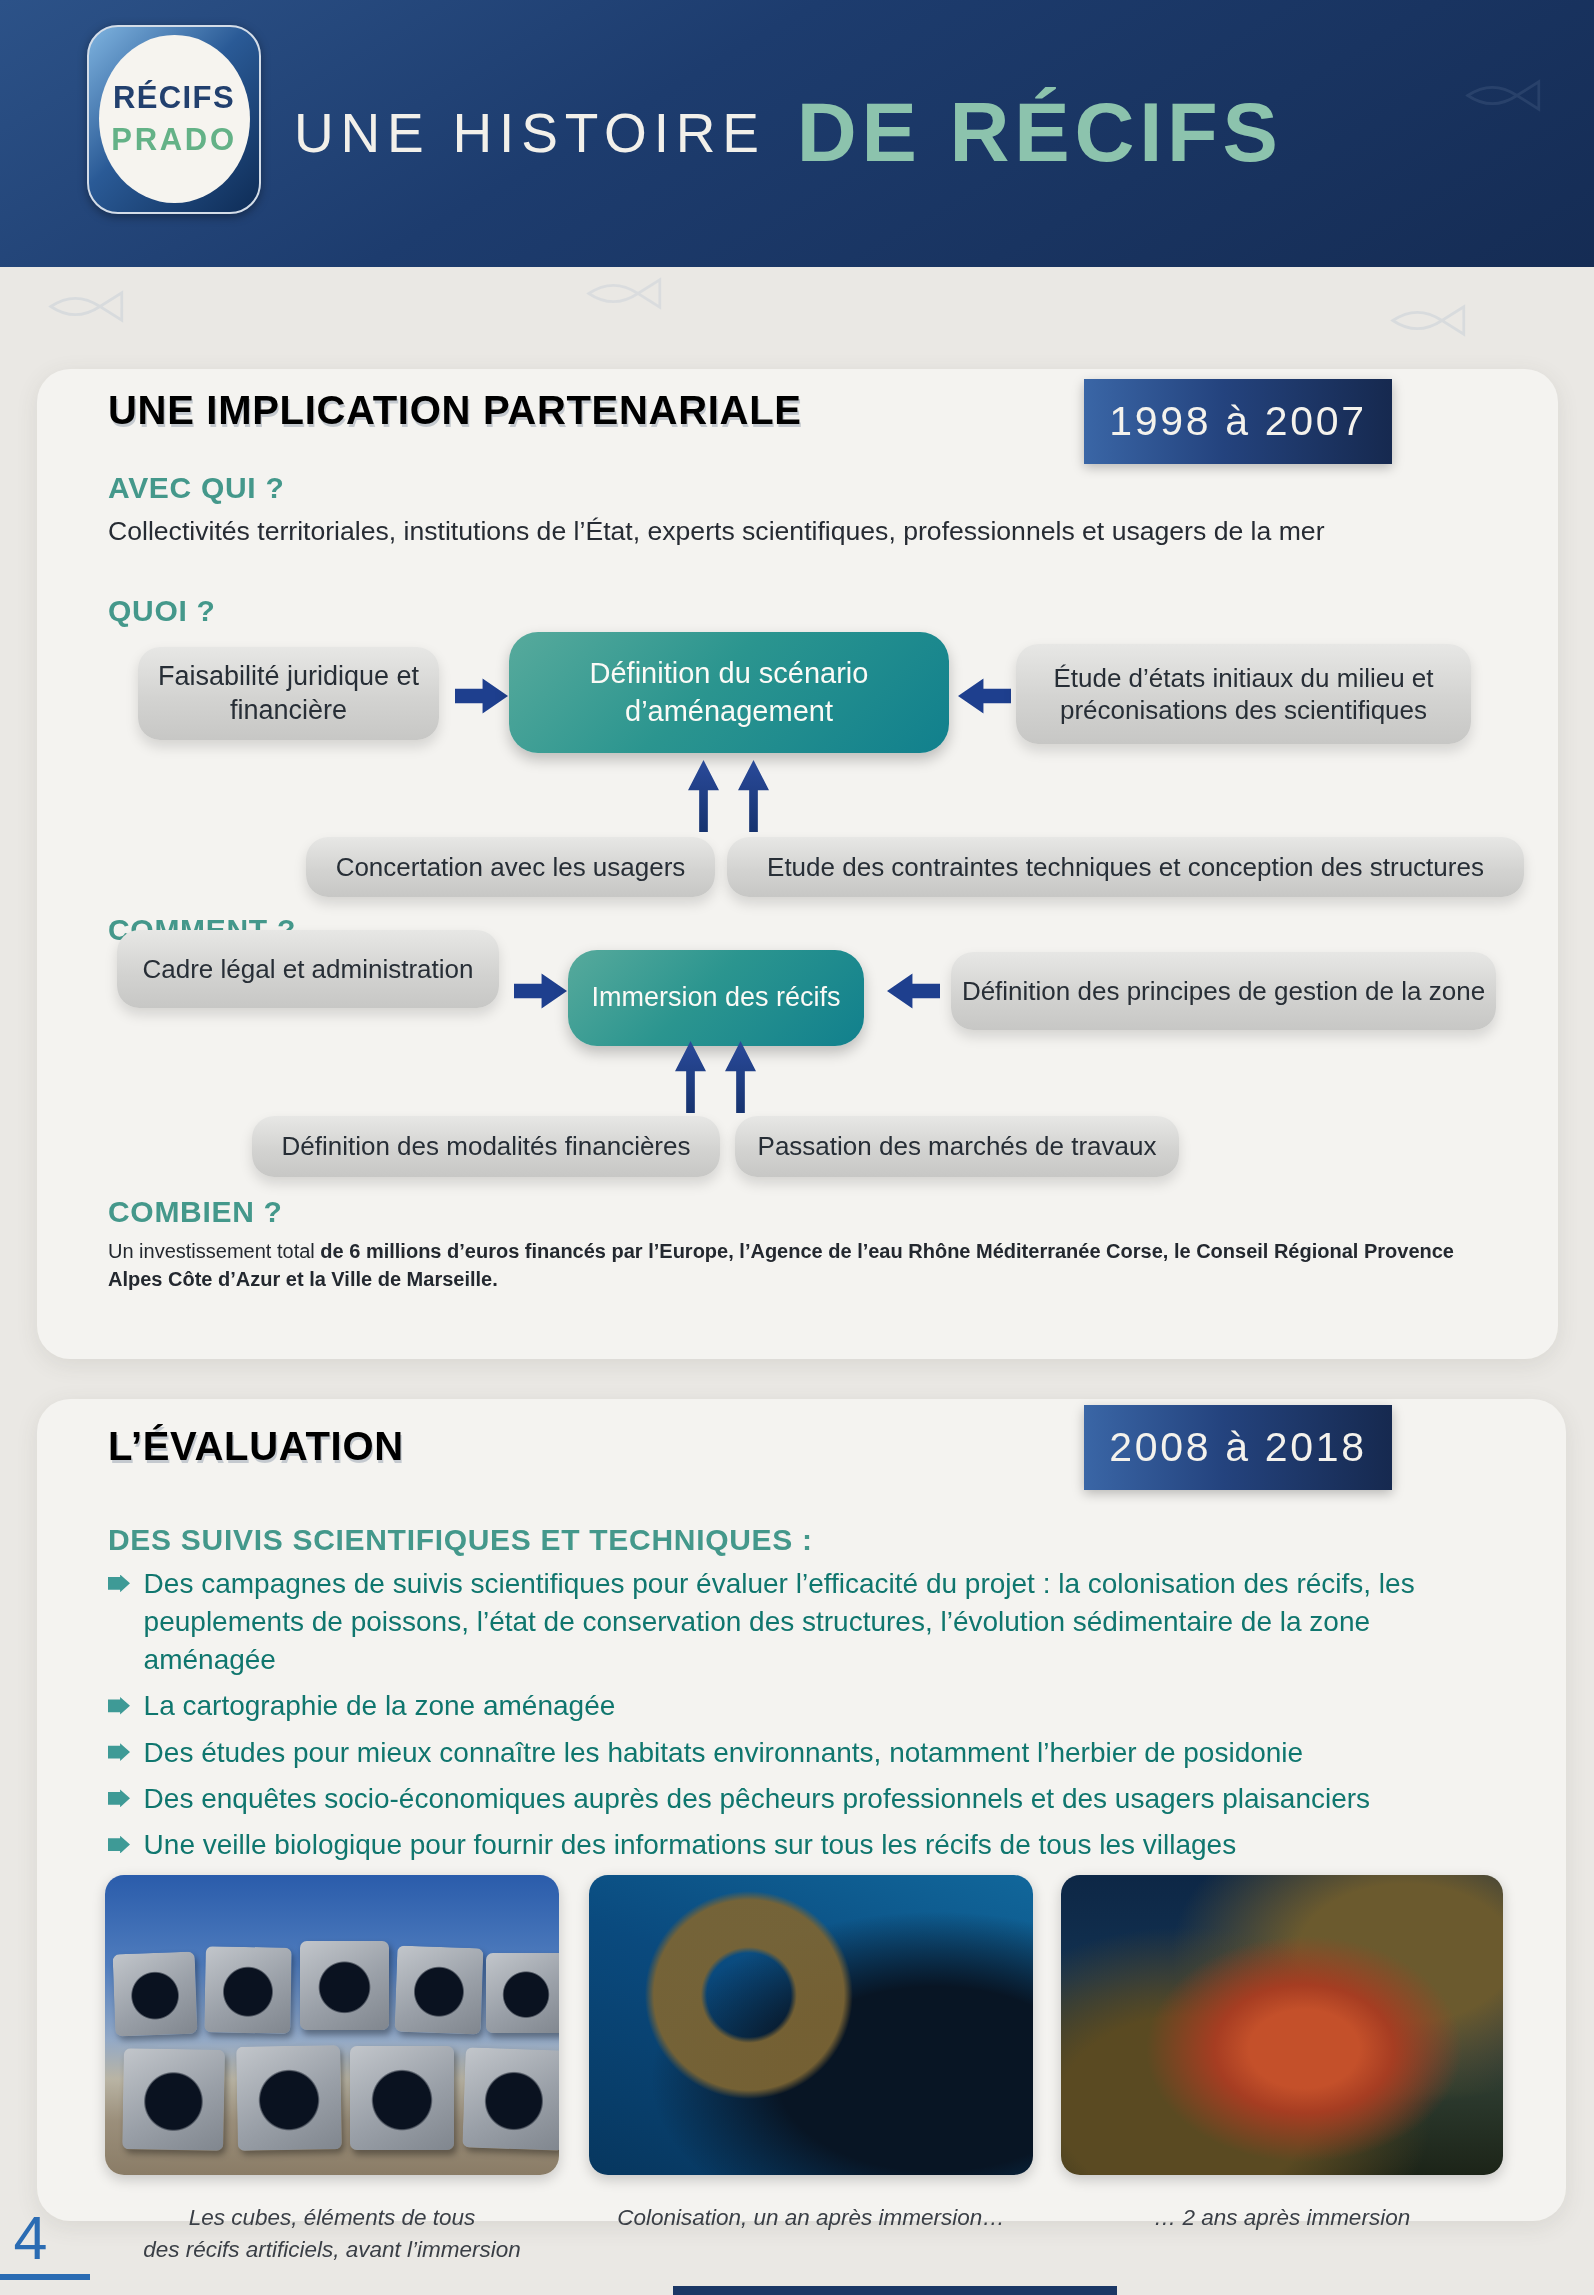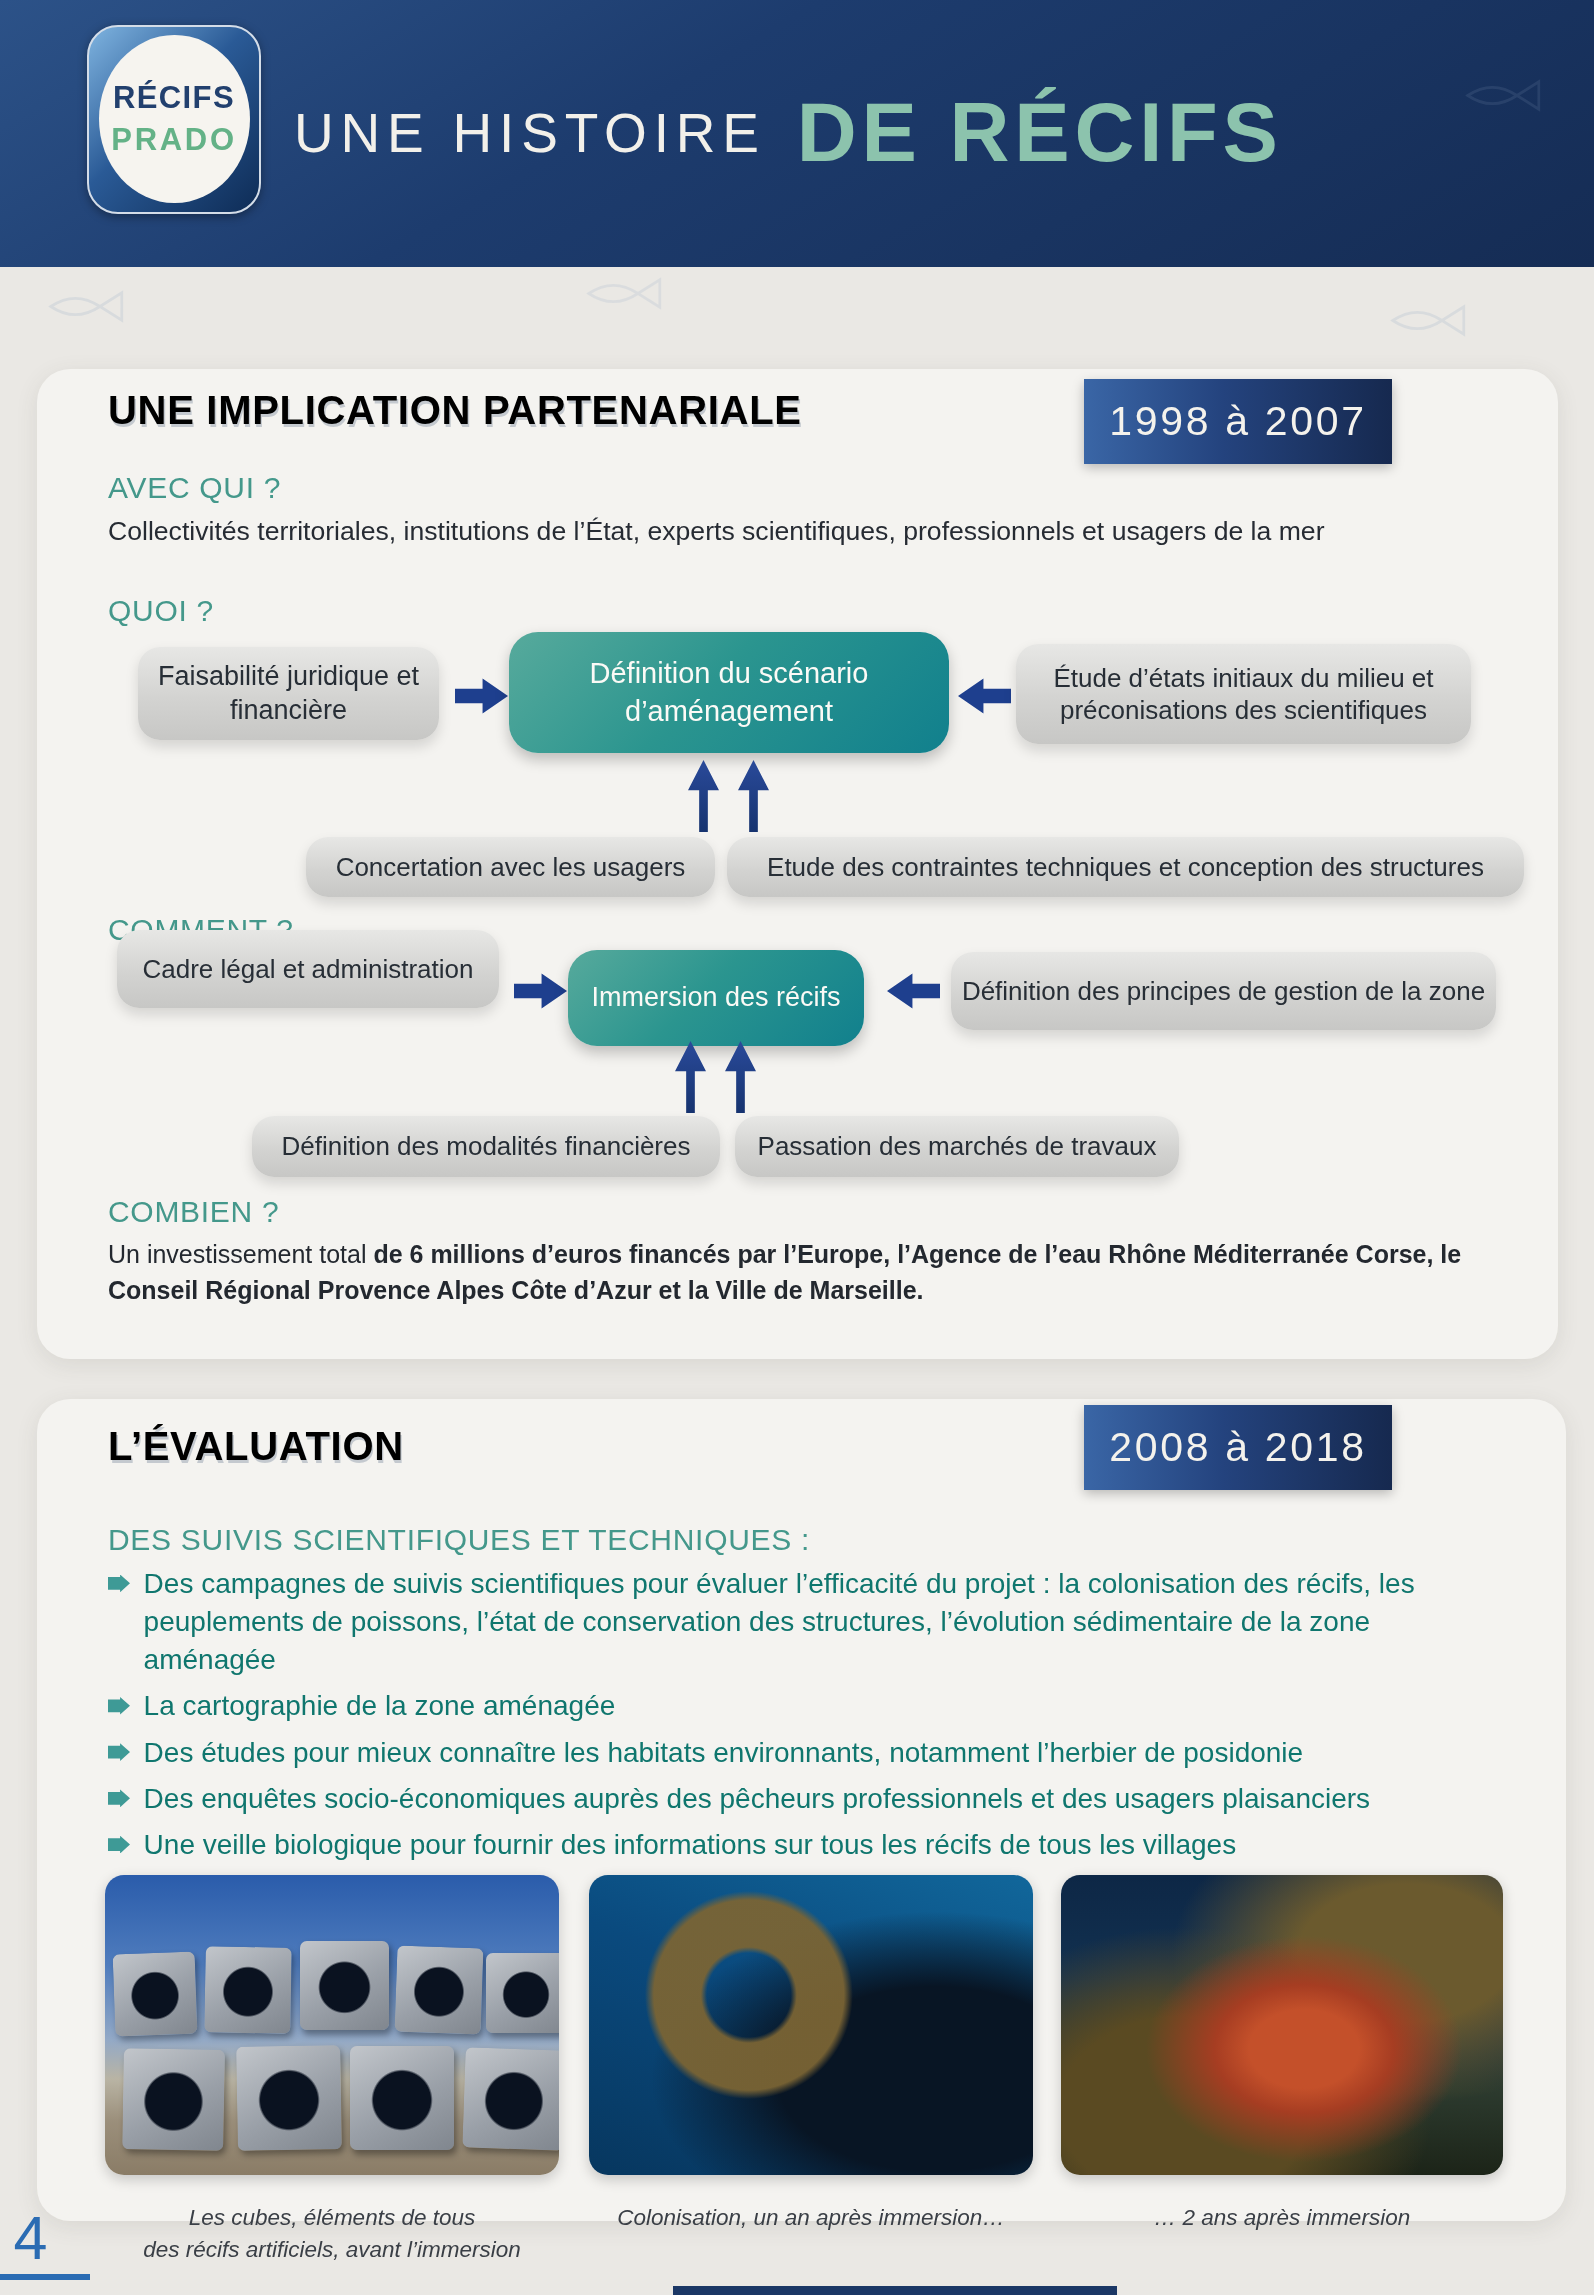--- a/index.html
+++ b/index.html
@@ -33,42 +33,42 @@
         box-shadow:0 5.5px 22px rgba(70,70,60,.10);}
   .card1{top:369px;height:990px;}
   .card2{top:1399px;height:822px;padding-left:8px;}
 
   .sec-title{position:absolute;font-size:40px;font-weight:bold;color:#000000;letter-spacing:0.7px;
              text-shadow:1.4px 2.7px 0 rgba(27,54,93,.22);}
   .badge{position:absolute;width:308px;height:85px;display:flex;align-items:center;justify-content:center;
          background:linear-gradient(90deg,#3a66a6 0%,#24437e 45%,#16294f 100%);
          box-shadow:0 4.1px 11px rgba(0,0,0,.25);}
   .badge span{color:#f4f2ec;font-size:41px;letter-spacing:2.7px;font-weight:400;}
-  .teal-head{position:absolute;font-size:30px;font-weight:normal;color:#44988b;letter-spacing:0.7px;}
+  .teal-head{position:absolute;font-size:30px;font-weight:bold;color:#44988b;letter-spacing:0.7px;}
   .body-text{position:absolute;font-size:26.6px;color:#262b33;white-space:nowrap;}
 
   
   .gbox{position:absolute;display:flex;align-items:center;justify-content:center;text-align:center;
         background:linear-gradient(180deg,#e7e7e5 0%,#d3d3d1 55%,#c7c7c5 100%);
         border-radius:22px;box-shadow:0 6.8px 12.3px rgba(0,0,0,.13);
         font-size:27px;color:#272e36;line-height:1.25;padding:4.1px 9.5px;box-sizing:border-box;}
   .gbox.small{font-size:26px;}
   .tbox{position:absolute;display:flex;align-items:center;justify-content:center;text-align:center;
         background:linear-gradient(135deg,#57aa9c 0%,#2b958f 45%,#11808d 100%);
         border-radius:29px;box-shadow:0 6.8px 13.6px rgba(0,0,0,.22);
         font-size:29px;color:#fbfaf6;line-height:1.3;padding:4.1px 11px;box-sizing:border-box;}
   .arrow-r{position:absolute;width:53px;height:40px;background:#1e3f8e;
            clip-path:polygon(0% 32%,52% 32%,52% 6%,100% 50%,52% 94%,52% 68%,0% 68%);}
   .arrow-l{position:absolute;width:53px;height:40px;background:#1e3f8e;
            clip-path:polygon(100% 32%,48% 32%,48% 6%,0% 50%,48% 94%,48% 68%,100% 68%);}
   .up-arrows{position:absolute;display:flex;gap:19px;}
   .arrow-u{width:31px;height:72px;background:linear-gradient(180deg,#2a4a9a,#16336f);
            clip-path:polygon(50% 0%,100% 42%,64% 42%,64% 100%,36% 100%,36% 42%,0% 42%);}
 
-  .combien-p{position:absolute;font-size:25px;line-height:1.42;color:#23282f;}
+  .combien-p{position:absolute;font-size:20px;line-height:1.42;color:#23282f;}
   .combien-p strong{font-weight:bold;}
 
   
   .bullets{position:absolute;left:71px;top:166px;width:1315px;}
   .bullet{display:flex;gap:13.6px;margin-bottom:8.2px;}
   .bullet-marker{flex:0 0 22px;width:22px;height:17.7px;margin-top:9.5px;background:#3e9a96;
                  clip-path:polygon(0 14%,55% 14%,55% 0,100% 50%,55% 100%,55% 86%,0 86%);}
   .bullet-text{font-size:28px;line-height:1.36;color:#0f766e;}
 
   .photo{position:absolute;height:300px;border-radius:19px;overflow:hidden;box-shadow:0 4.1px 12.3px rgba(0,0,0,.18);}

